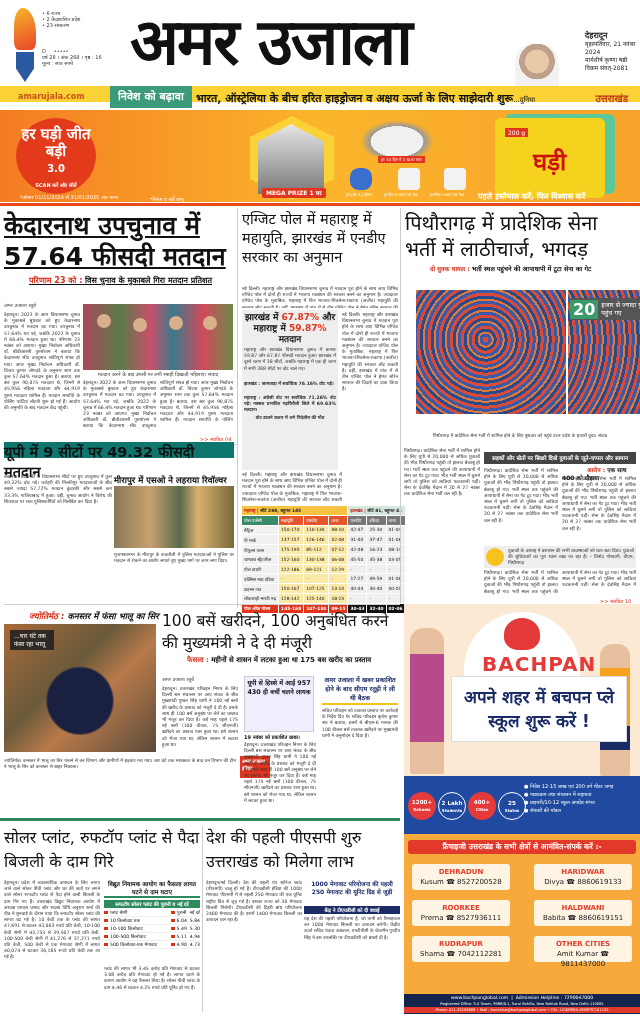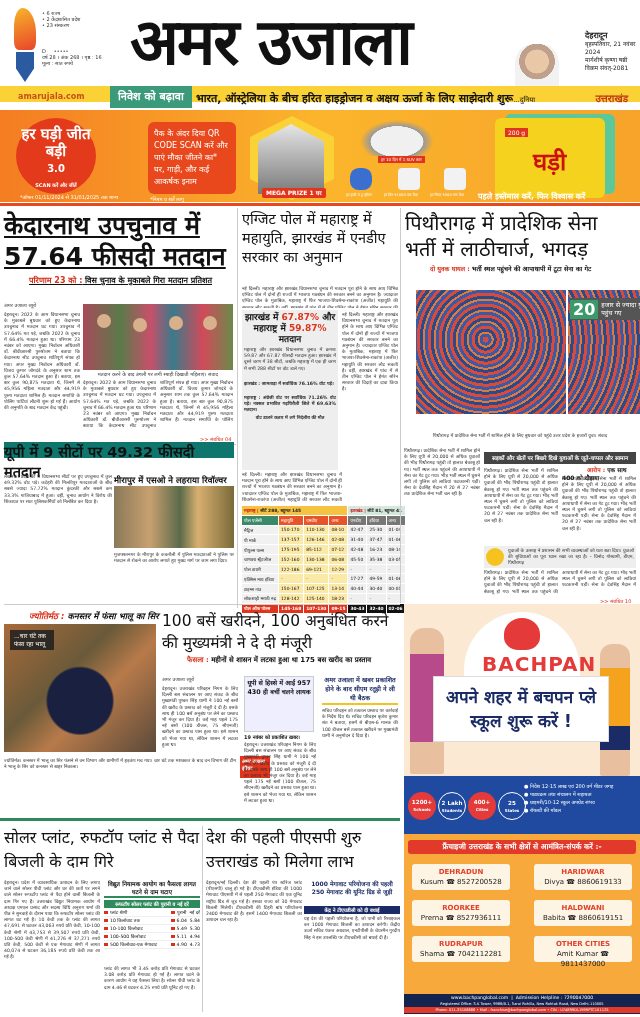--- a/index.html
+++ b/index.html
@@ -43,21 +43,21 @@
 .t-sub-l{background:#e7542a;color:#fff;}
 .t-sub-r{background:#777;color:#fff;}
 .t-name{background:#f1f1f1;color:#222;}
 .t-y{background:#fbe9a8;}
 .t-g{background:#efefef;}
 .t-tot-l{background:#e1341c;color:#fff;font-weight:bold;}
 .t-tot-r{background:#111;color:#fff;font-weight:bold;}
 .bachpan{left:404px;top:604px;width:236px;height:410px;background:#fbe9d4;}
 .bachpan .logo-arch{left:60px;top:8px;width:116px;height:70px;background:#fff;border-radius:58px 58px 0 0;}
 .bachpan .brand{left:78px;top:48px;font-size:20px;font-weight:bold;color:#e43a3a;letter-spacing:1px;}
-.bachpan .msg{left:29px;top:72px;width:176px;height:66px;background:#fff;border:1px solid #ddd;text-align:center;font-size:17px;font-weight:bold;color:#1b2b66;line-height:24px;padding-top:8px;}
+.bachpan .msg{left:47px;top:72px;width:176px;height:66px;background:#fff;border:1px solid #ddd;text-align:center;font-size:17px;font-weight:bold;color:#1b2b66;line-height:24px;padding-top:8px;}
 .bachpan .stats{left:0;top:172px;width:236px;height:58px;background:#1f4aa0;}
 .bachpan .stat{width:28px;height:28px;border-radius:50%;color:#fff;font-size:5.6px;font-weight:bold;text-align:center;line-height:7px;padding-top:7px;top:16px;}
 .bachpan .feat{color:#fff;font-size:5px;line-height:8px;left:120px;top:6px;}
 .bachpan .franchise{left:0;top:230px;width:236px;height:160px;background:#f7a93b;}
 .bachpan .fr-head{left:4px;top:6px;width:228px;height:14px;background:#e23a2a;color:#fff;font-size:7.5px;font-weight:bold;text-align:center;line-height:14px;border-radius:3px;}
 .bachpan .card{width:98px;height:26px;background:#fdf4e4;border-radius:3px;text-align:center;}
 .bachpan .card .c{font-size:7px;font-weight:bold;color:#e2402a;line-height:10px;margin-top:3px;}
 .bachpan .card .p{font-size:7px;color:#222;line-height:10px;}
 .bachpan .foot{left:0;top:390px;width:236px;height:20px;background:#14244e;color:#fff;font-size:4.6px;text-align:center;line-height:6px;padding-top:1px;}
 .bachpan .foot .red{background:#e23a2a;display:block;}
@@ -99,21 +99,20 @@
   <span class="abs section">उत्तराखंड</span>
 </div>
 
 <div class="abs ad-top">
   <div class="abs circle">
     <div>हर घड़ी जीत बड़ी</div>
     <div style="font-size:10px;">3.0</div>
     <div style="font-size:5px;">SCAN करें और जीतें</div>
   </div>
   <div class="abs ad-sm" style="left:20px;top:84px;">*ऑफर 01/11/2024 से 31/01/2025 तक मान्य</div>
-  <div class="abs qrbox">पैक के अंदर दिया QR CODE SCAN करें और पाएं मौका जीतने का* घर, गाड़ी, और कई आकर्षक इनाम</div>
   <div class="abs ad-sm" style="left:150px;top:86px;">*नियम व शर्तें लागू</div>
   <div class="abs" style="left:250px;top:6px;width:84px;height:84px;background:#fbd235;clip-path:polygon(50% 0,100% 25%,100% 75%,50% 100%,0 75%,0 25%);"></div>
   <div class="abs house"></div>
   <div class="abs" style="left:262px;top:78px;background:#e1341c;color:#fff;font-size:6px;font-weight:bold;padding:1px 4px;border-radius:2px;">MEGA PRIZE 1 घर</div>
   <div class="abs car"></div>
   <div class="abs" style="left:378px;top:46px;background:#e1341c;color:#fff;font-size:4px;padding:1px 3px;">हर 10 दिन में 1 SUV कार</div>
   <div class="abs" style="left:350px;top:58px;width:22px;height:22px;background:#3a6fd0;border-radius:40%;"></div>
   <div class="abs" style="left:398px;top:58px;width:22px;height:22px;background:#f2f2f2;border-radius:4px;"></div>
   <div class="abs" style="left:444px;top:58px;width:22px;height:22px;background:#f2f2f2;border-radius:4px;"></div>
   <div class="abs ad-sm" style="left:346px;top:82px;font-size:3.6px;display:flex;gap:12px;">

